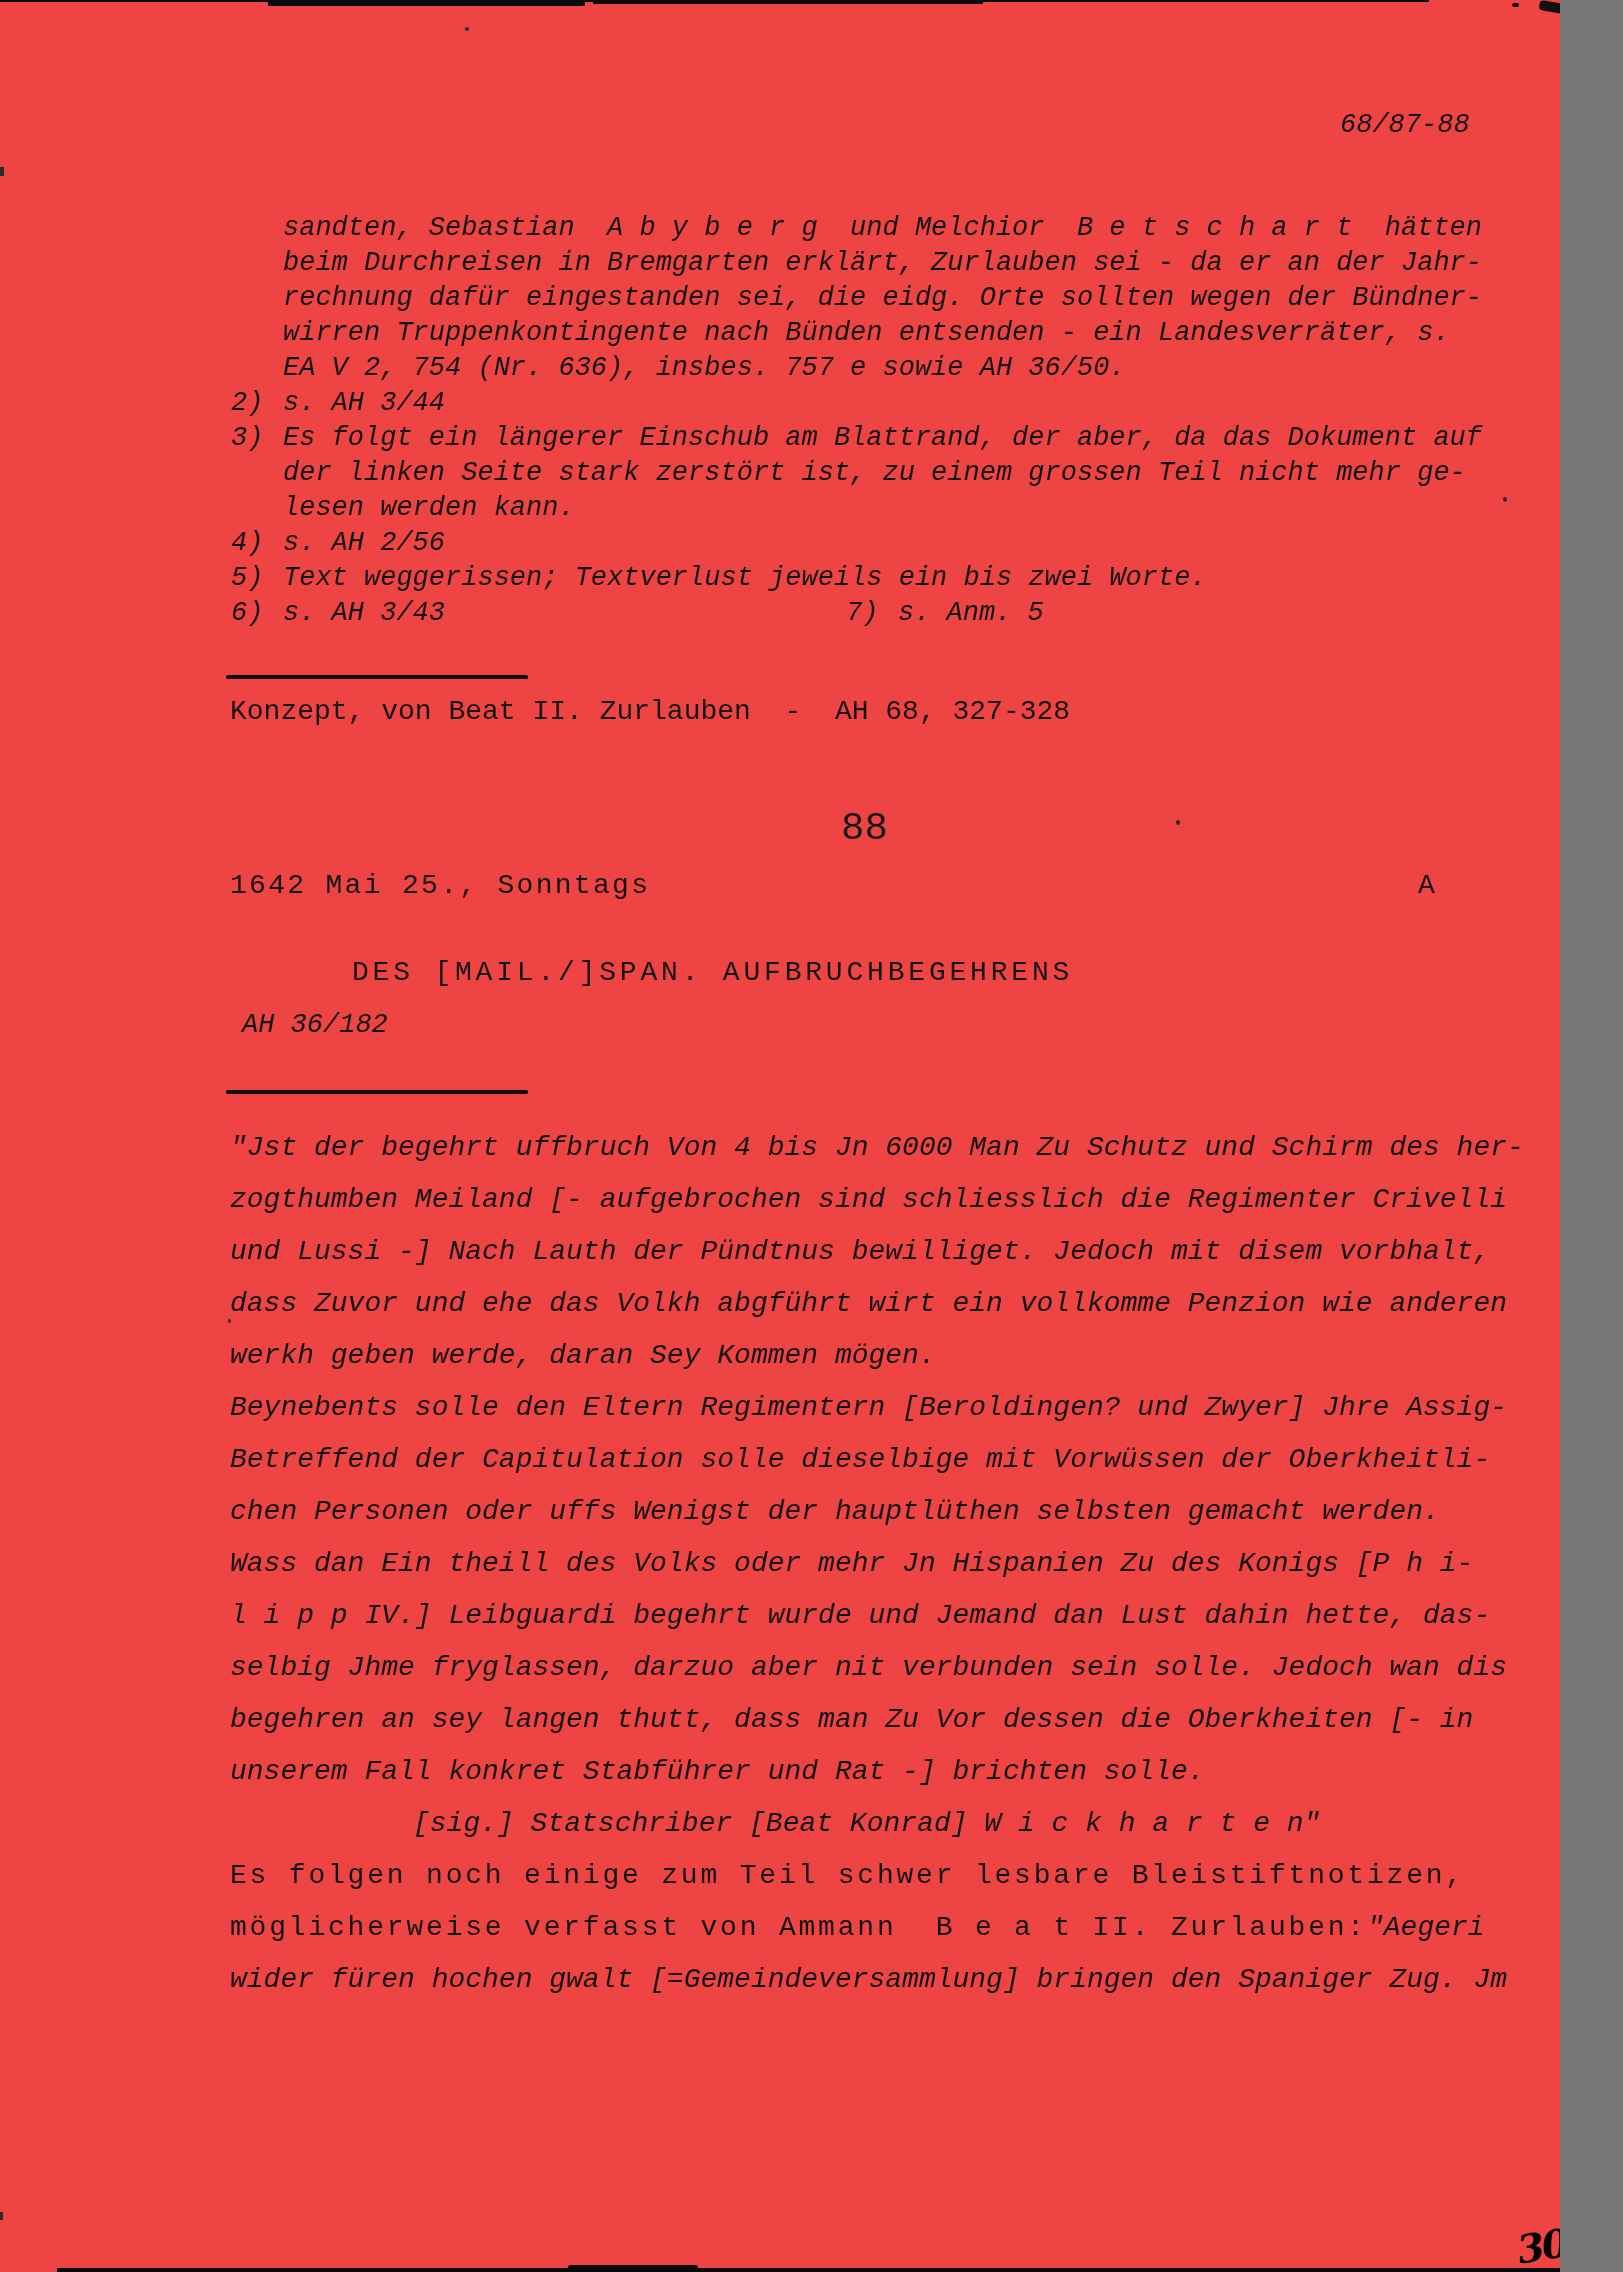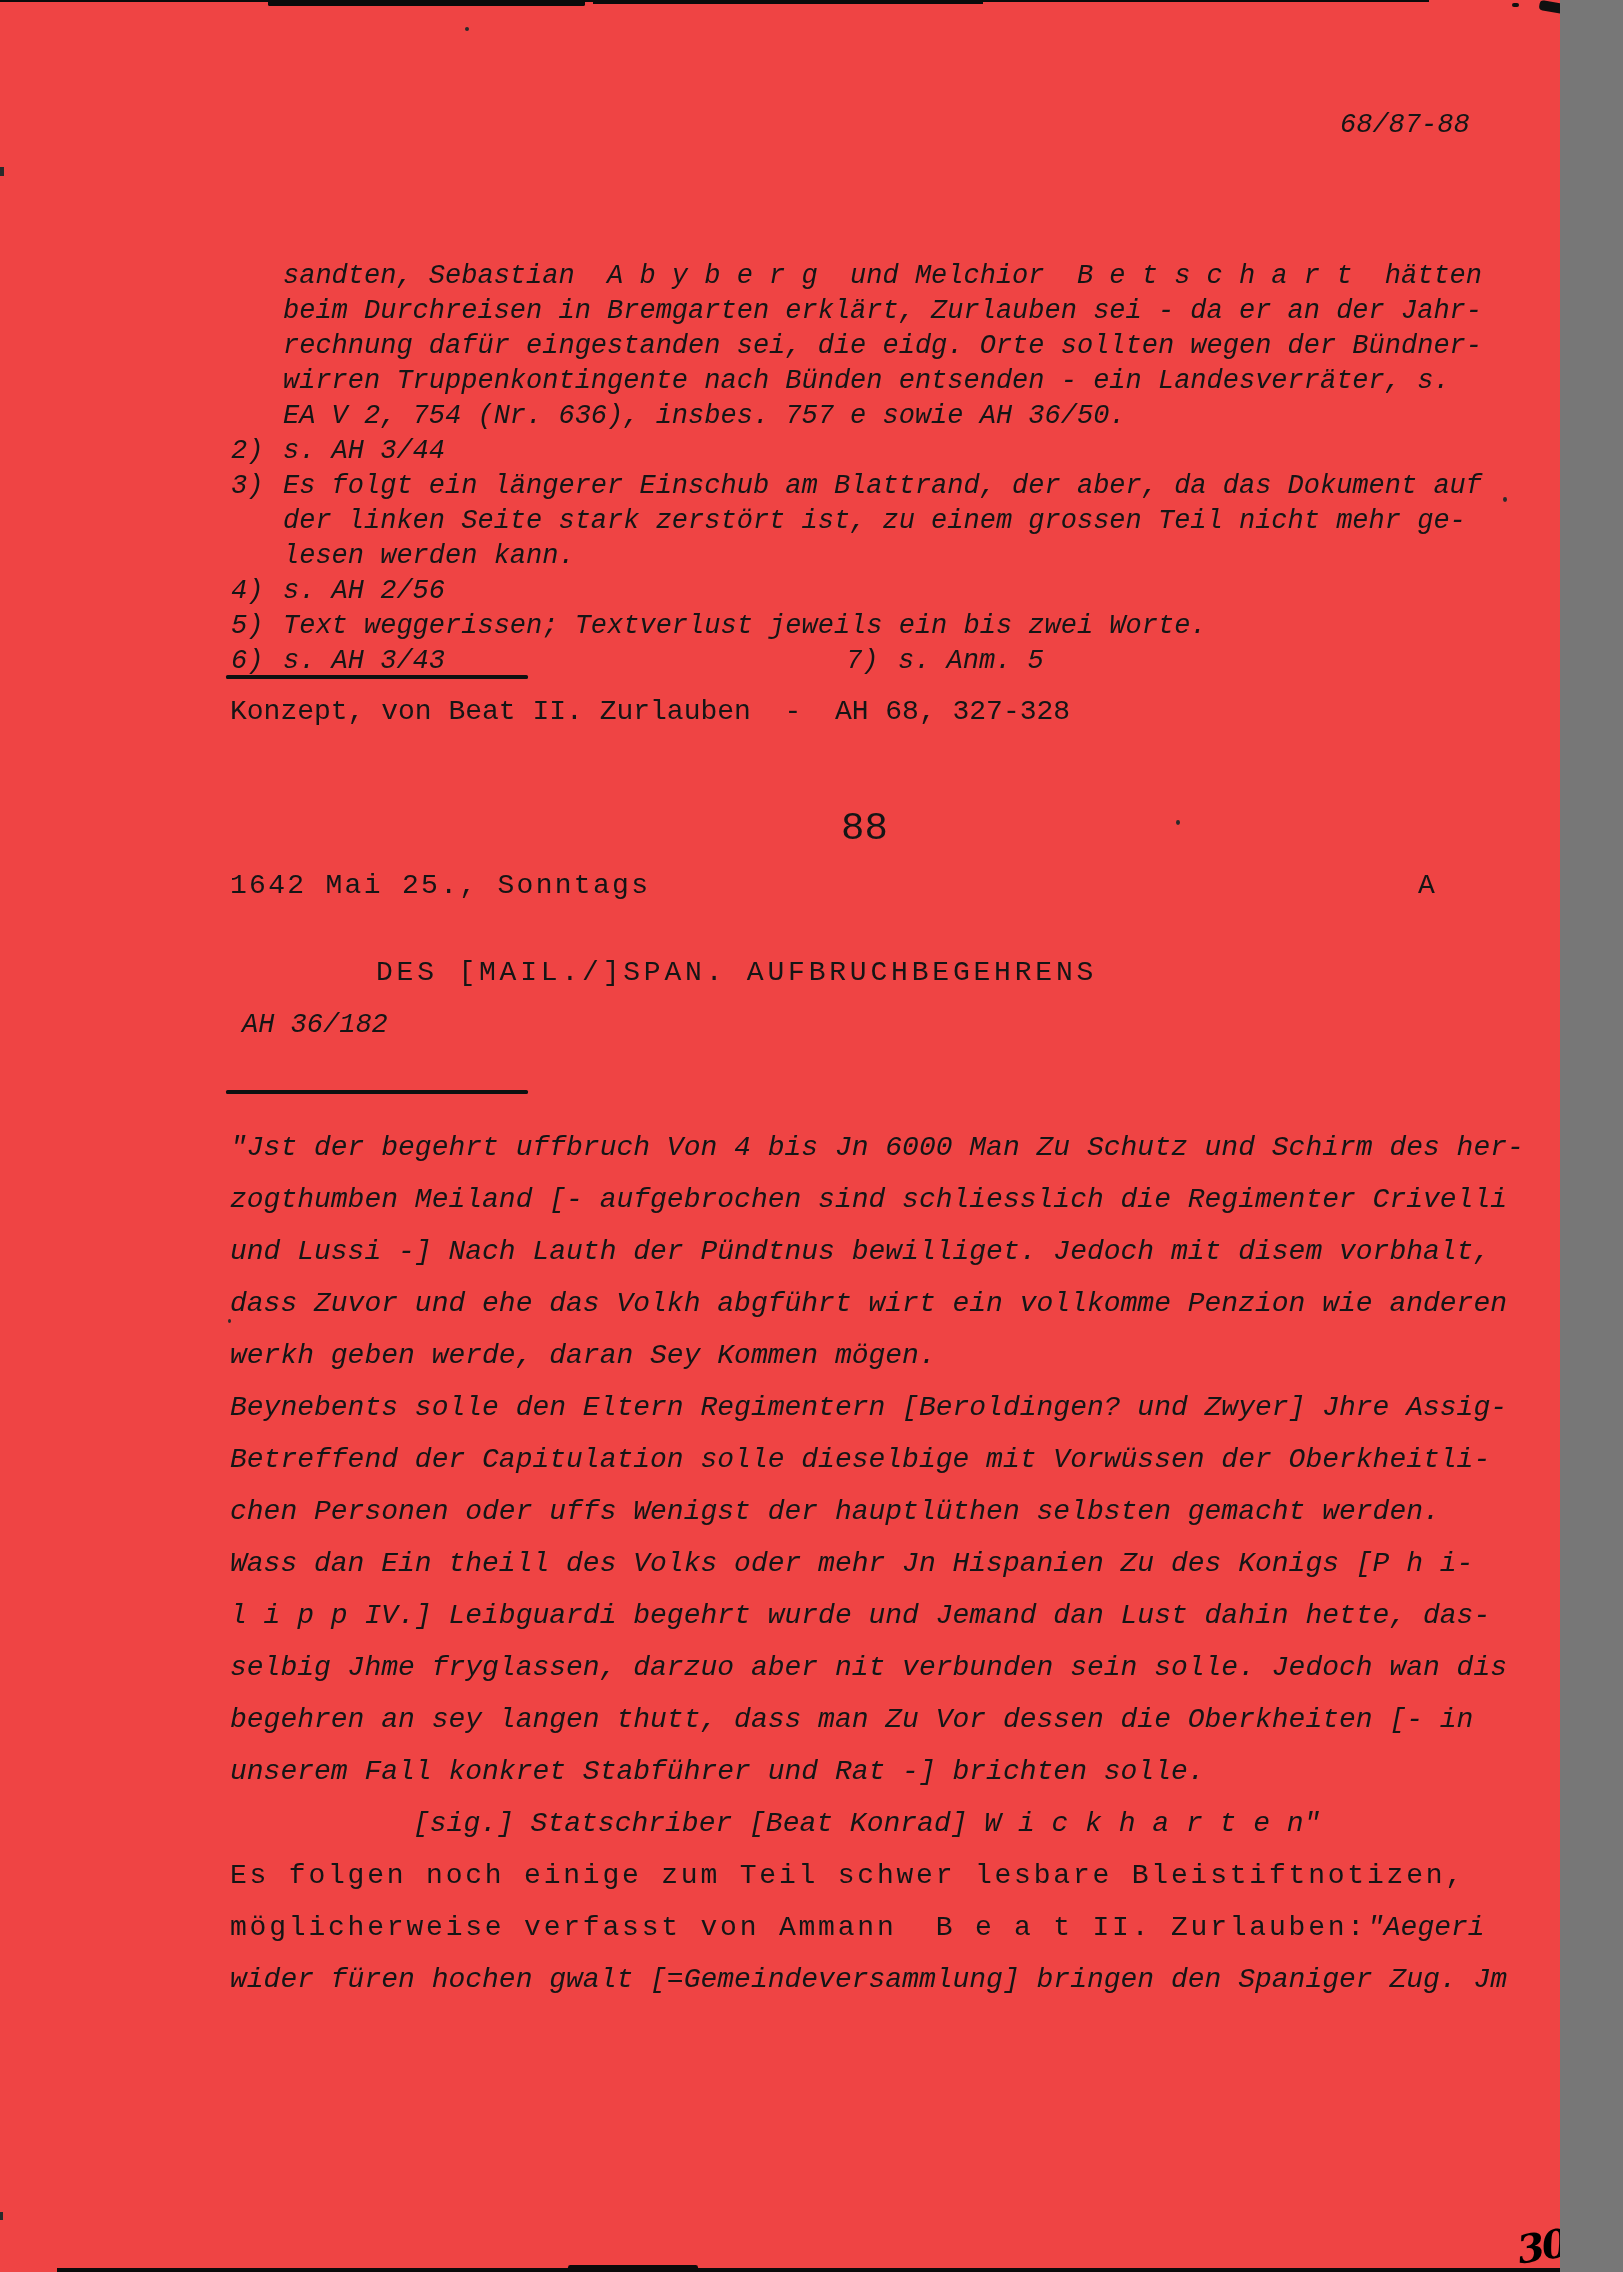--- a/index.html
+++ b/index.html
@@ -41,21 +41,21 @@
   .it{font-style:italic;}
   .rm{font-style:normal;letter-spacing:2.8px;}
 
   .header-ref{
     position:absolute;left:1340px;top:111px;
     font-style:italic;font-size:27px;line-height:29px;white-space:pre;
   }
 
   .footnotes{
     position:absolute;left:231px;top:211px;width:1315px;
-    font-style:italic;font-size:27px;line-height:35px;margin-top:48px;
+    font-style:italic;font-size:27px;line-height:35px;
   }
   .fn-row{display:flex;position:relative;height:35px;white-space:pre;}
   .fn-n{width:52px;flex:none;}
   .fn-t{flex:none;}
   .fn-extra{position:absolute;left:615px;top:0;display:flex;white-space:pre;}
 
   .source-line{
     position:absolute;left:230px;top:694px;
     font-size:28px;line-height:35px;white-space:pre;font-style:normal;
   }
@@ -70,21 +70,21 @@
   }
   .doc-type{
     position:absolute;left:1418px;top:868px;
     font-size:28px;line-height:35px;font-style:normal;
   }
   .entry-title-1{
     position:absolute;left:230px;top:919px;
     font-size:28px;line-height:35px;letter-spacing:3.8px;white-space:pre;font-style:normal;
   }
   .entry-title-2{
-    position:absolute;left:376px;top:955px;
+    position:absolute;left:352px;top:955px;
     font-size:28px;line-height:35px;letter-spacing:3.8px;white-space:pre;font-style:normal;
   }
   .archive-ref{
     position:absolute;left:230px;top:1008px;
     font-style:italic;font-size:27px;line-height:35px;white-space:pre;margin-left:12px;
   }
 
   .body-block{
     position:absolute;left:230px;top:1122px;width:1332px;
     font-size:28px;line-height:52px;

